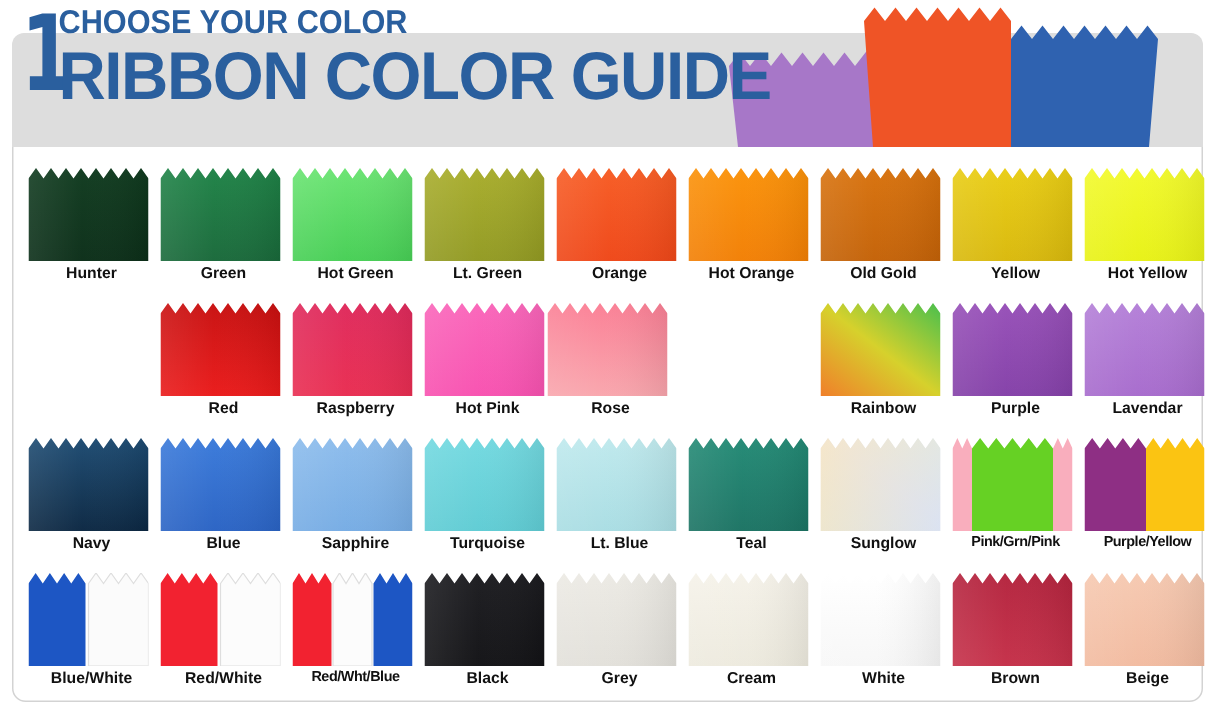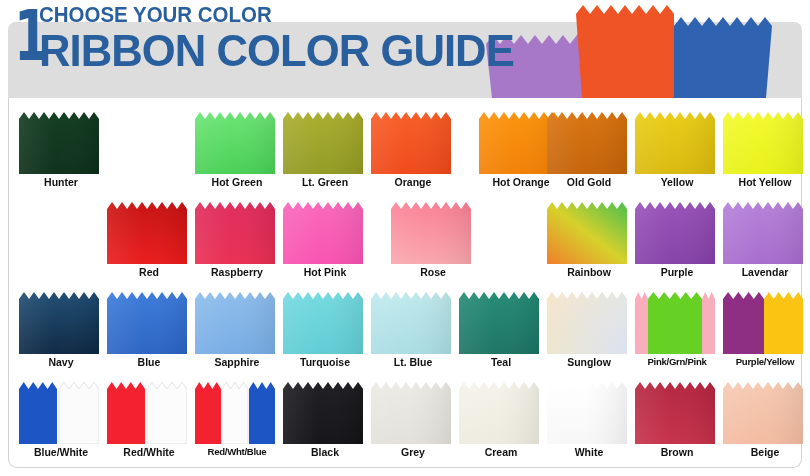--- a/index.html
+++ b/index.html
@@ -196,20 +196,40 @@
                   <stop offset="45%" stop-color="#ffffff" stop-opacity="0.02"></stop>
                   <stop offset="100%" stop-color="#000000" stop-opacity="0.07"></stop>
                 </linearGradient>
               </defs>
               <path d="M0,7 L5.00,0 L10.00,7 L15.00,0 L20.00,7 L25.00,0 L30.00,7 L35.00,0 L40.00,7 L45.00,0 L50.00,7 L55.00,0 L60.00,7 L65.00,0 L70.00,7 L75.00,0 L80.00,7 L80,62 L0,62 Z" fill="url(#g0)"></path>
               <path d="M0,7 L5.00,0 L10.00,7 L15.00,0 L20.00,7 L25.00,0 L30.00,7 L35.00,0 L40.00,7 L45.00,0 L50.00,7 L55.00,0 L60.00,7 L65.00,0 L70.00,7 L75.00,0 L80.00,7 L80,62 L0,62 Z" fill="url(#sh1)"></path>
             </svg>
           </div>
           <div class="swatch-label">Hunter</div>
         </div>
+        <div class="swatch-cell" style="left: 98px;">
+          <div class="swatch-art">
+            <svg width="80" height="62" viewBox="0 0 80 62">
+              <defs>
+                <linearGradient id="g2" x1="0" y1="0" x2="0" y2="1">
+                  <stop offset="0%" stop-color="#1f8347"></stop>
+                  <stop offset="100%" stop-color="#19693a"></stop>
+                </linearGradient>
+                <linearGradient id="sh3" x1="0" y1="0" x2="1" y2="0">
+                  <stop offset="0%" stop-color="#ffffff" stop-opacity="0.10"></stop>
+                  <stop offset="45%" stop-color="#ffffff" stop-opacity="0.02"></stop>
+                  <stop offset="100%" stop-color="#000000" stop-opacity="0.07"></stop>
+                </linearGradient>
+              </defs>
+              <path d="M0,7 L5.00,0 L10.00,7 L15.00,0 L20.00,7 L25.00,0 L30.00,7 L35.00,0 L40.00,7 L45.00,0 L50.00,7 L55.00,0 L60.00,7 L65.00,0 L70.00,7 L75.00,0 L80.00,7 L80,62 L0,62 Z" fill="url(#g2)"></path>
+              <path d="M0,7 L5.00,0 L10.00,7 L15.00,0 L20.00,7 L25.00,0 L30.00,7 L35.00,0 L40.00,7 L45.00,0 L50.00,7 L55.00,0 L60.00,7 L65.00,0 L70.00,7 L75.00,0 L80.00,7 L80,62 L0,62 Z" fill="url(#sh3)"></path>
+            </svg>
+          </div>
+          <div class="swatch-label">Green</div>
+        </div>
         <div class="swatch-cell" style="left: 186px;">
           <div class="swatch-art">
             <svg width="80" height="62" viewBox="0 0 80 62">
               <defs>
                 <linearGradient id="g4" x1="0" y1="0" x2="0" y2="1">
                   <stop offset="0%" stop-color="#6ae472"></stop>
                   <stop offset="100%" stop-color="#47cf55"></stop>
                 </linearGradient>
                 <linearGradient id="sh5" x1="0" y1="0" x2="1" y2="0">
                   <stop offset="0%" stop-color="#ffffff" stop-opacity="0.10"></stop>
@@ -256,21 +276,21 @@
                   <stop offset="45%" stop-color="#ffffff" stop-opacity="0.02"></stop>
                   <stop offset="100%" stop-color="#000000" stop-opacity="0.07"></stop>
                 </linearGradient>
               </defs>
               <path d="M0,7 L5.00,0 L10.00,7 L15.00,0 L20.00,7 L25.00,0 L30.00,7 L35.00,0 L40.00,7 L45.00,0 L50.00,7 L55.00,0 L60.00,7 L65.00,0 L70.00,7 L75.00,0 L80.00,7 L80,62 L0,62 Z" fill="url(#g8)"></path>
               <path d="M0,7 L5.00,0 L10.00,7 L15.00,0 L20.00,7 L25.00,0 L30.00,7 L35.00,0 L40.00,7 L45.00,0 L50.00,7 L55.00,0 L60.00,7 L65.00,0 L70.00,7 L75.00,0 L80.00,7 L80,62 L0,62 Z" fill="url(#sh9)"></path>
             </svg>
           </div>
           <div class="swatch-label">Orange</div>
         </div>
-        <div class="swatch-cell" style="left: 470px;">
+        <div class="swatch-cell" style="left: 450px;">
           <div class="swatch-art">
             <svg width="80" height="62" viewBox="0 0 80 62">
               <defs>
                 <linearGradient id="g10" x1="0" y1="0" x2="0" y2="1">
                   <stop offset="0%" stop-color="#fb9209"></stop>
                   <stop offset="100%" stop-color="#f27f04"></stop>
                 </linearGradient>
                 <linearGradient id="sh11" x1="0" y1="0" x2="1" y2="0">
                   <stop offset="0%" stop-color="#ffffff" stop-opacity="0.10"></stop>
                   <stop offset="45%" stop-color="#ffffff" stop-opacity="0.02"></stop>
@@ -398,21 +418,21 @@
                   <stop offset="45%" stop-color="#ffffff" stop-opacity="0.02"></stop>
                   <stop offset="100%" stop-color="#000000" stop-opacity="0.07"></stop>
                 </linearGradient>
               </defs>
               <path d="M0,7 L5.00,0 L10.00,7 L15.00,0 L20.00,7 L25.00,0 L30.00,7 L35.00,0 L40.00,7 L45.00,0 L50.00,7 L55.00,0 L60.00,7 L65.00,0 L70.00,7 L75.00,0 L80.00,7 L80,62 L0,62 Z" fill="url(#g24)"></path>
               <path d="M0,7 L5.00,0 L10.00,7 L15.00,0 L20.00,7 L25.00,0 L30.00,7 L35.00,0 L40.00,7 L45.00,0 L50.00,7 L55.00,0 L60.00,7 L65.00,0 L70.00,7 L75.00,0 L80.00,7 L80,62 L0,62 Z" fill="url(#sh25)"></path>
             </svg>
           </div>
           <div class="swatch-label">Hot Pink</div>
         </div>
-        <div class="swatch-cell" style="left: 382px;">
+        <div class="swatch-cell" style="left: 356px;">
           <div class="swatch-art">
             <svg width="80" height="62" viewBox="0 0 80 62">
               <defs>
                 <linearGradient id="g26" x1="0" y1="0" x2="0" y2="1">
                   <stop offset="0%" stop-color="#fb7f95"></stop>
                   <stop offset="100%" stop-color="#f9a6ad"></stop>
                 </linearGradient>
                 <linearGradient id="sh27" x1="0" y1="0" x2="1" y2="0">
                   <stop offset="0%" stop-color="#ffffff" stop-opacity="0.10"></stop>
                   <stop offset="45%" stop-color="#ffffff" stop-opacity="0.02"></stop>

